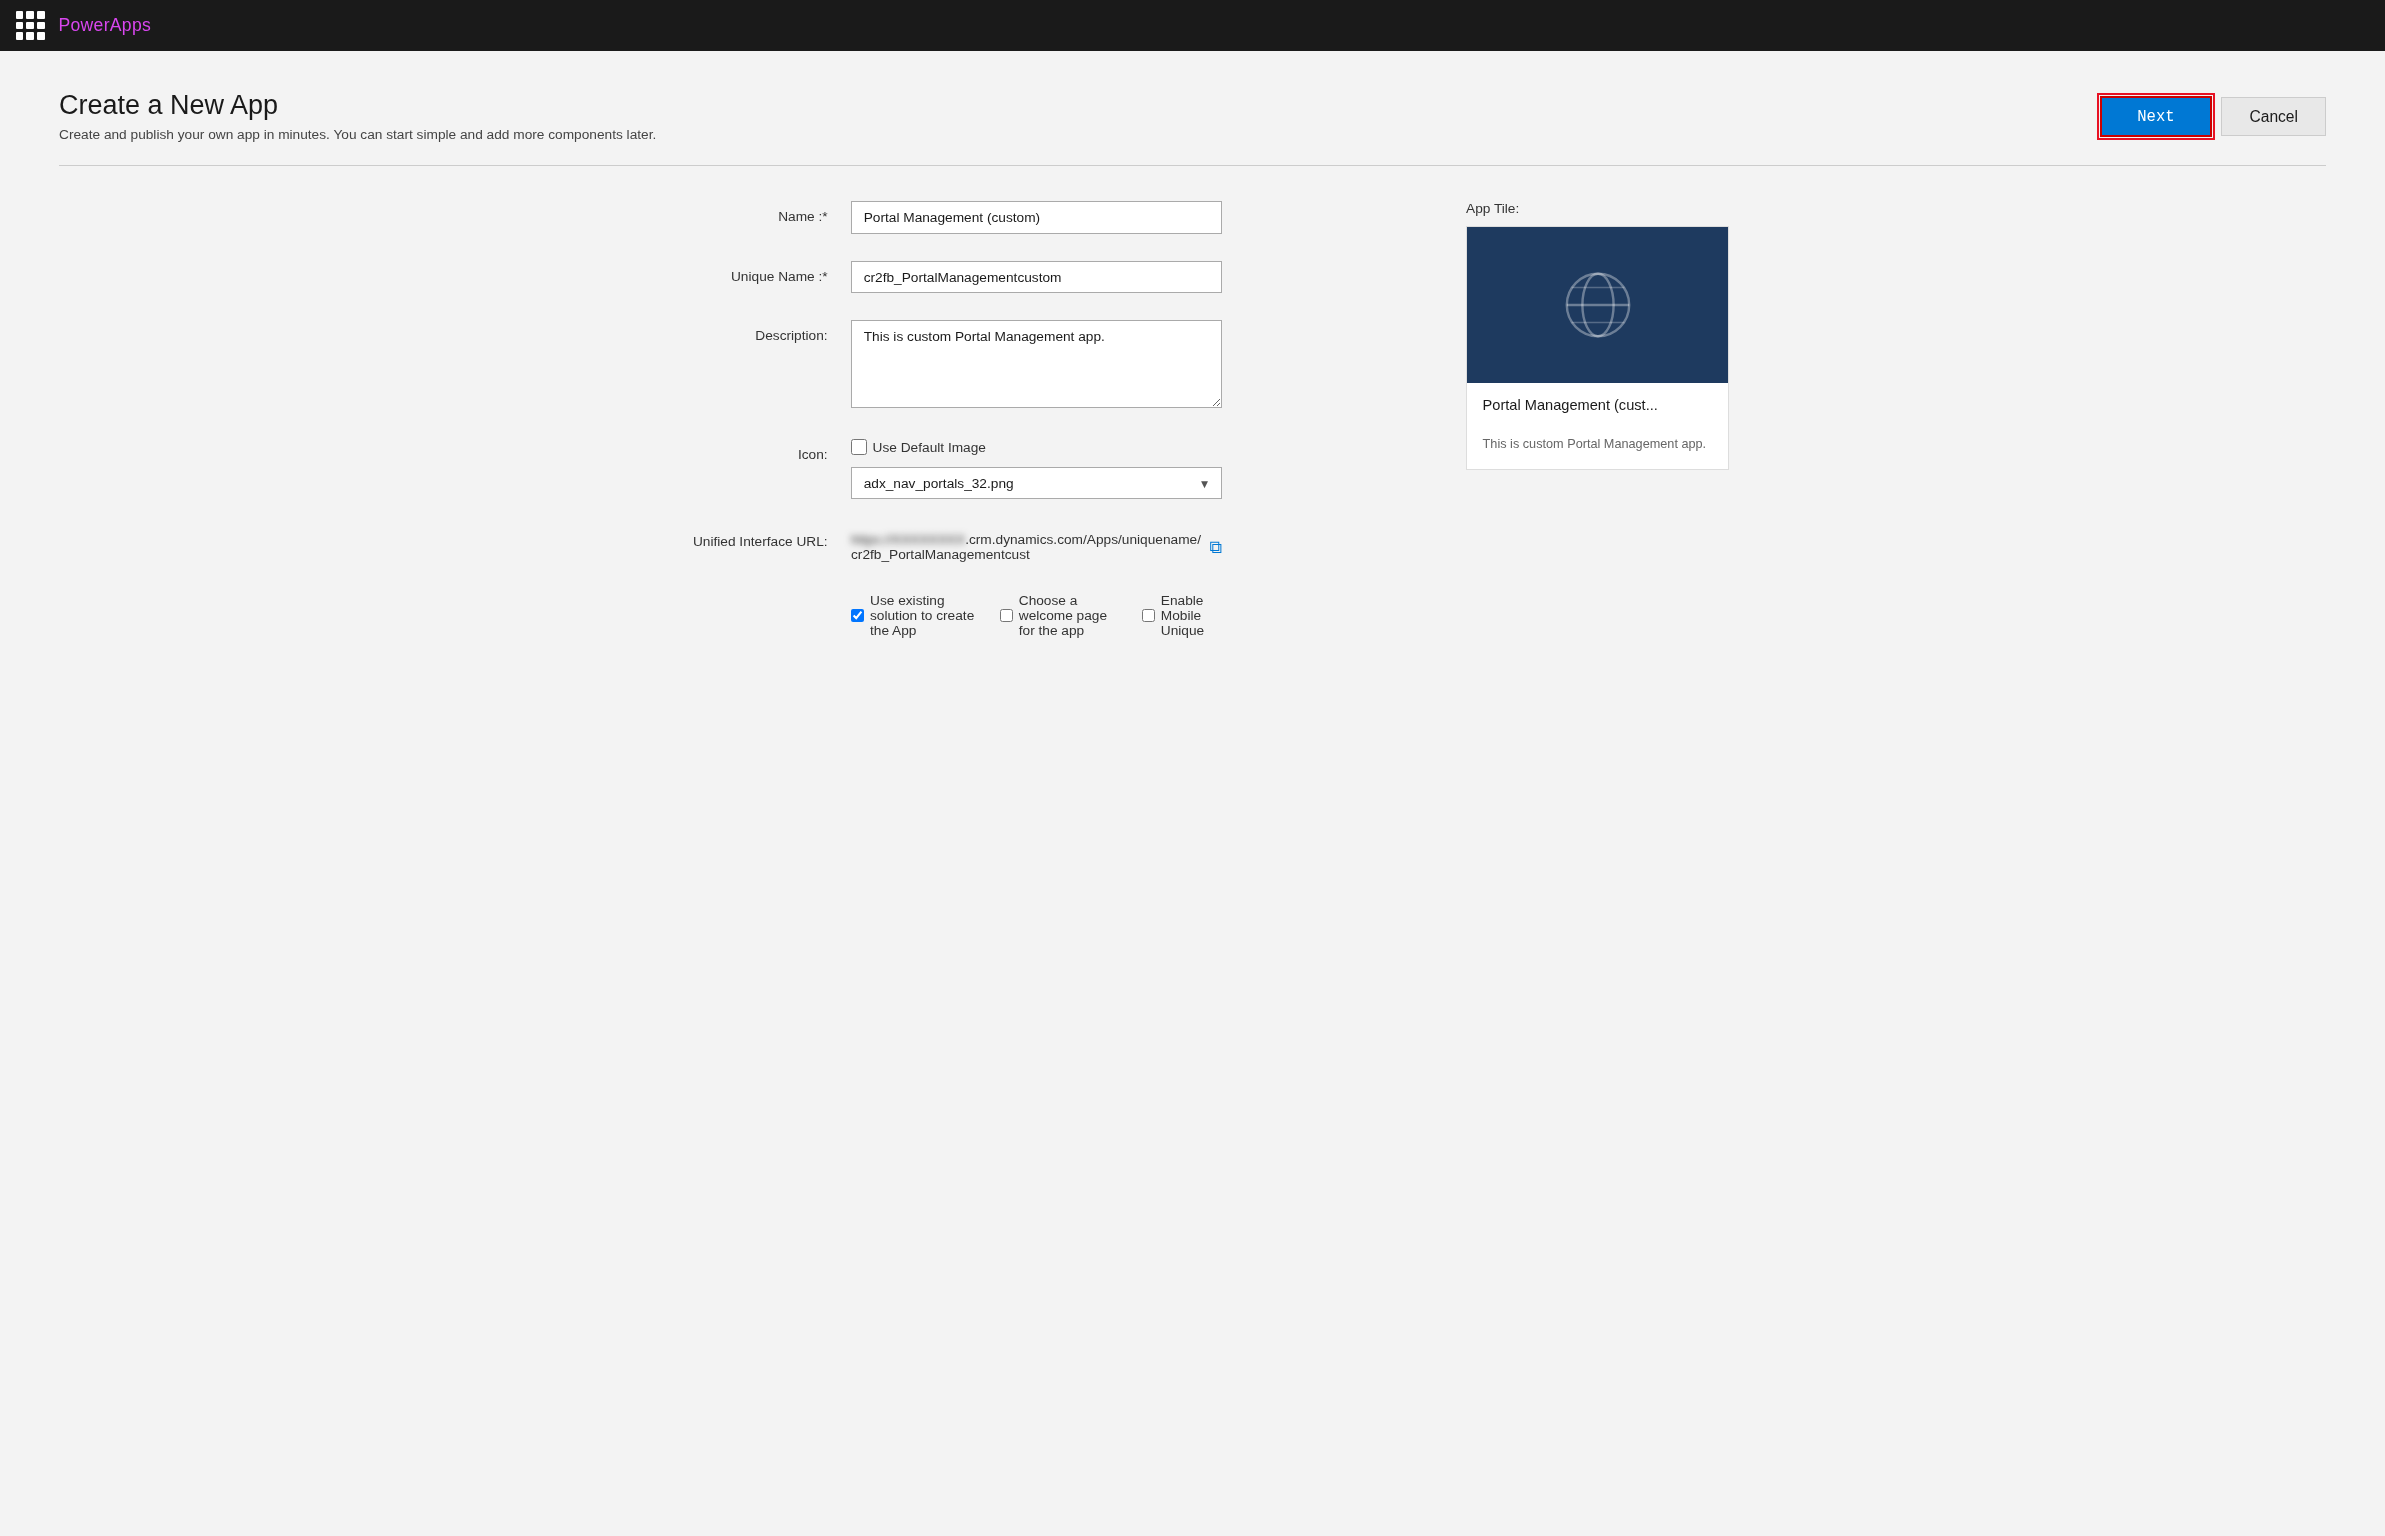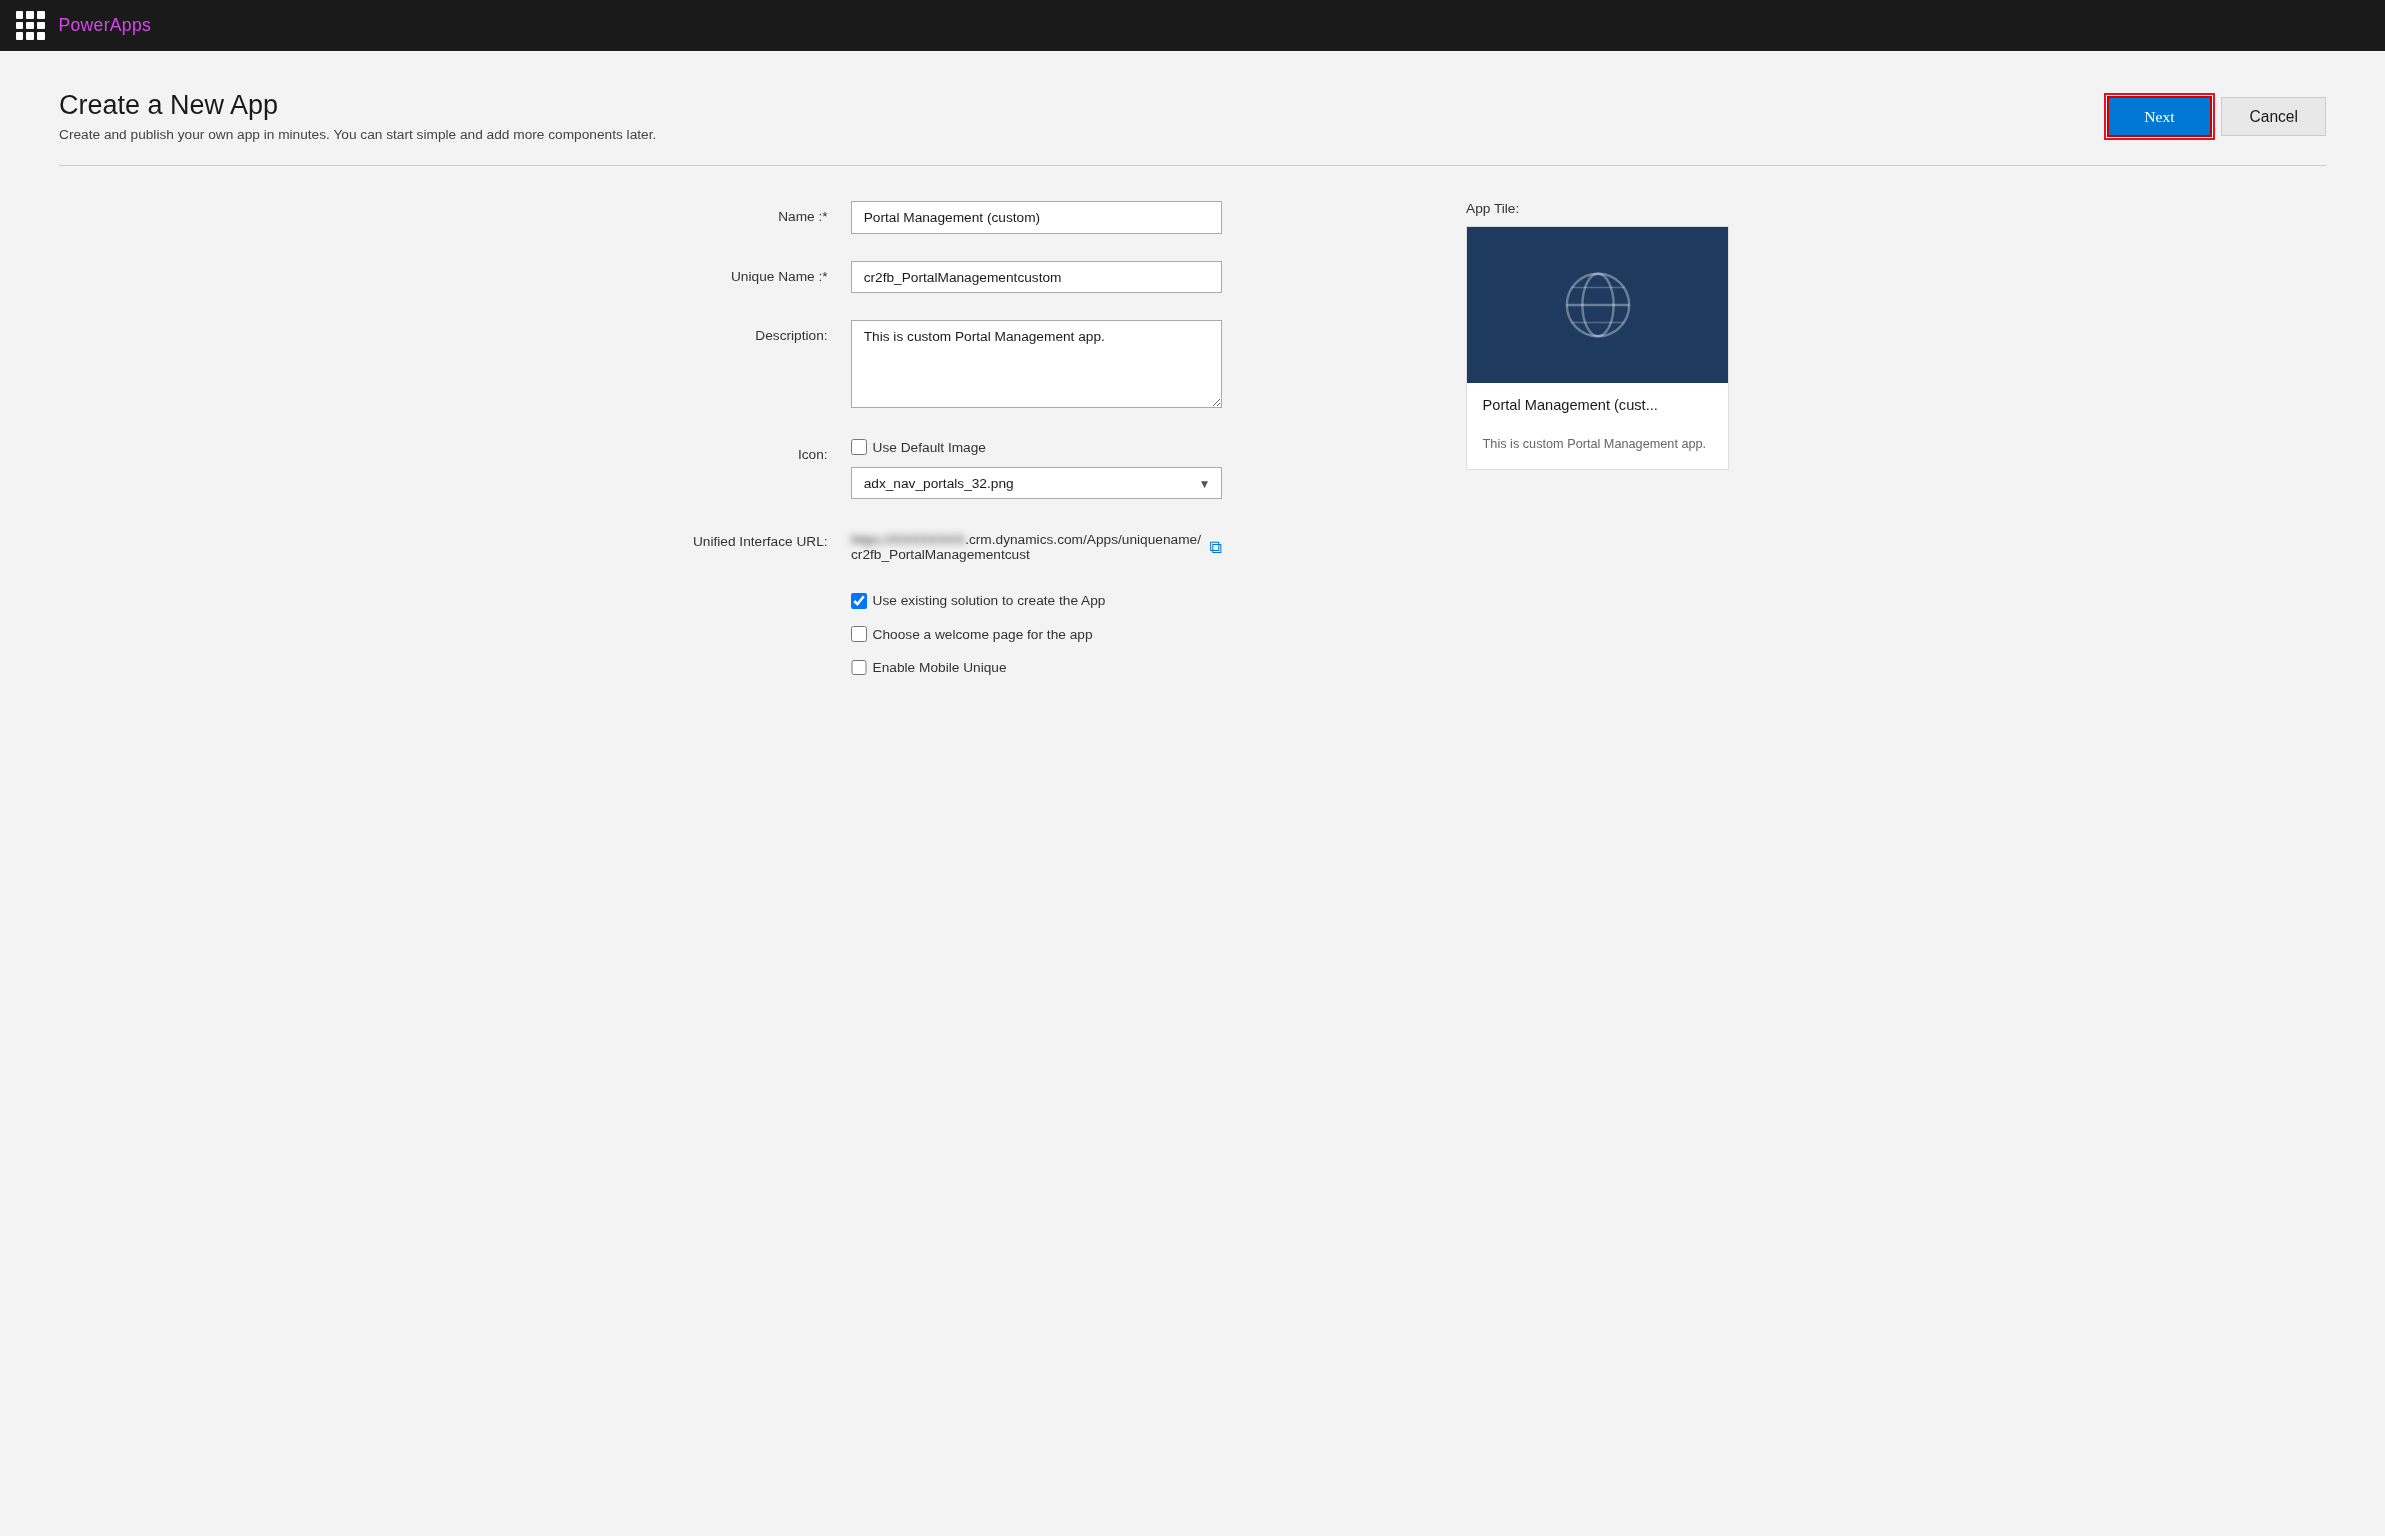--- a/index.html
+++ b/index.html
@@ -67,21 +67,21 @@
       align-items: center;
       padding-top: 5.9px;
     }
     .btn-next {
       background: #0078d4;
       color: white;
       border: 2px solid #c00;
       padding: 9.8px 35px;
       font-size: 15.6px;
       cursor: pointer;
-      font-family: Liberation Serif, serif;
+      font-family: Liberation Mono, monospace;
       outline: 2px solid #e81123;
       outline-offset: 1px;
     }
     .btn-cancel {
       background: #e8e8e8;
       color: #1a1a1a;
       border: 1px solid #ccc;
       padding: 9.8px 27px;
       font-size: 15.6px;
       cursor: pointer;
@@ -215,21 +215,21 @@
     .copy-icon {
       cursor: pointer;
       font-size: 17.6px;
       color: #0078d4;
       flex-shrink: 0;
     }
 
     
     .checkbox-section {
       display: flex;
-      flex-direction: column;
+      flex-direction: row;
       gap: 17.6px;
       margin-left: 0;
       padding-top: 3.9px;
     }
 
     
     .app-tile-panel {
       width: 263px;
       flex-shrink: 0;
     }

